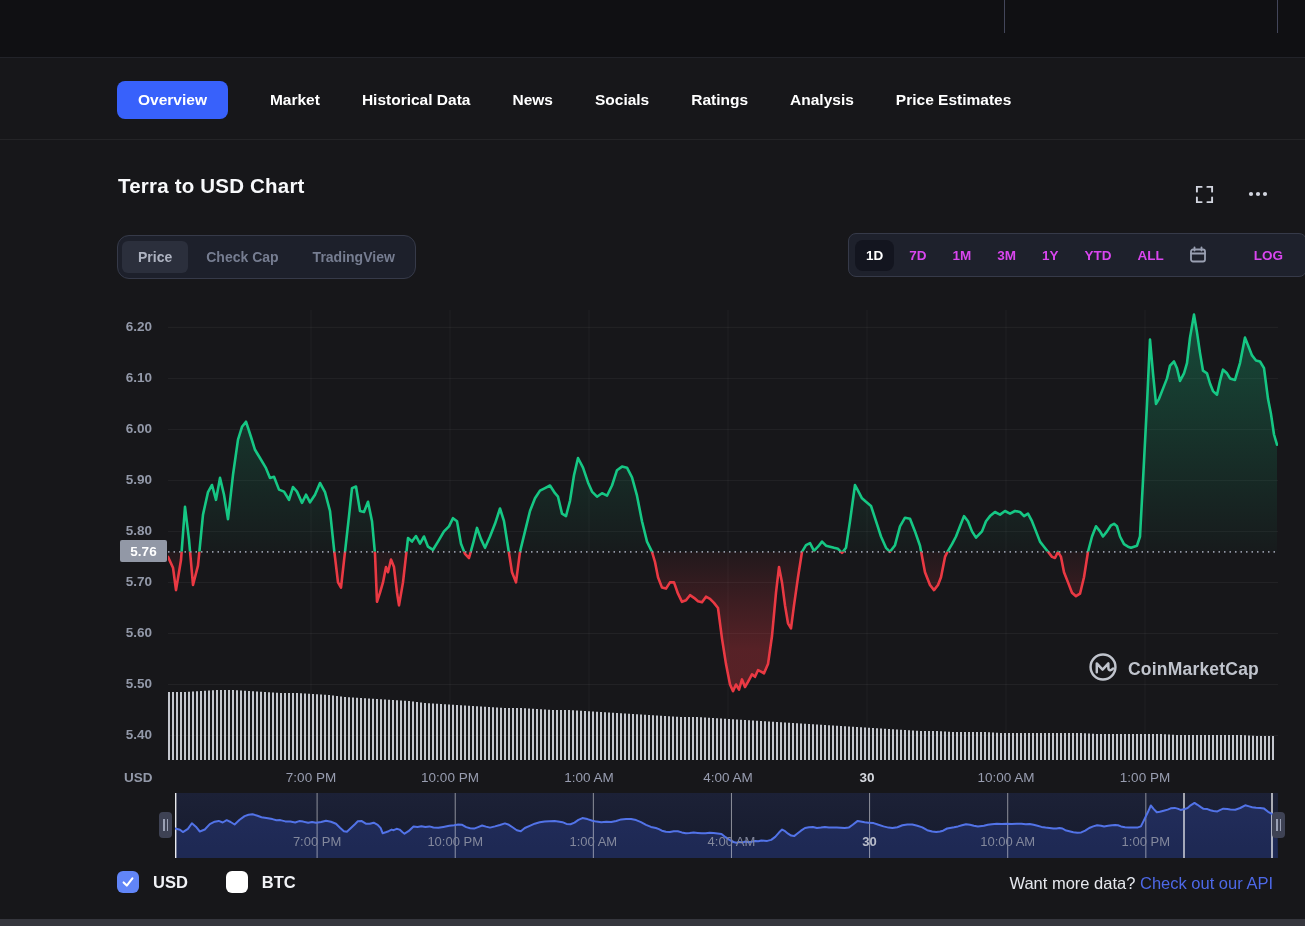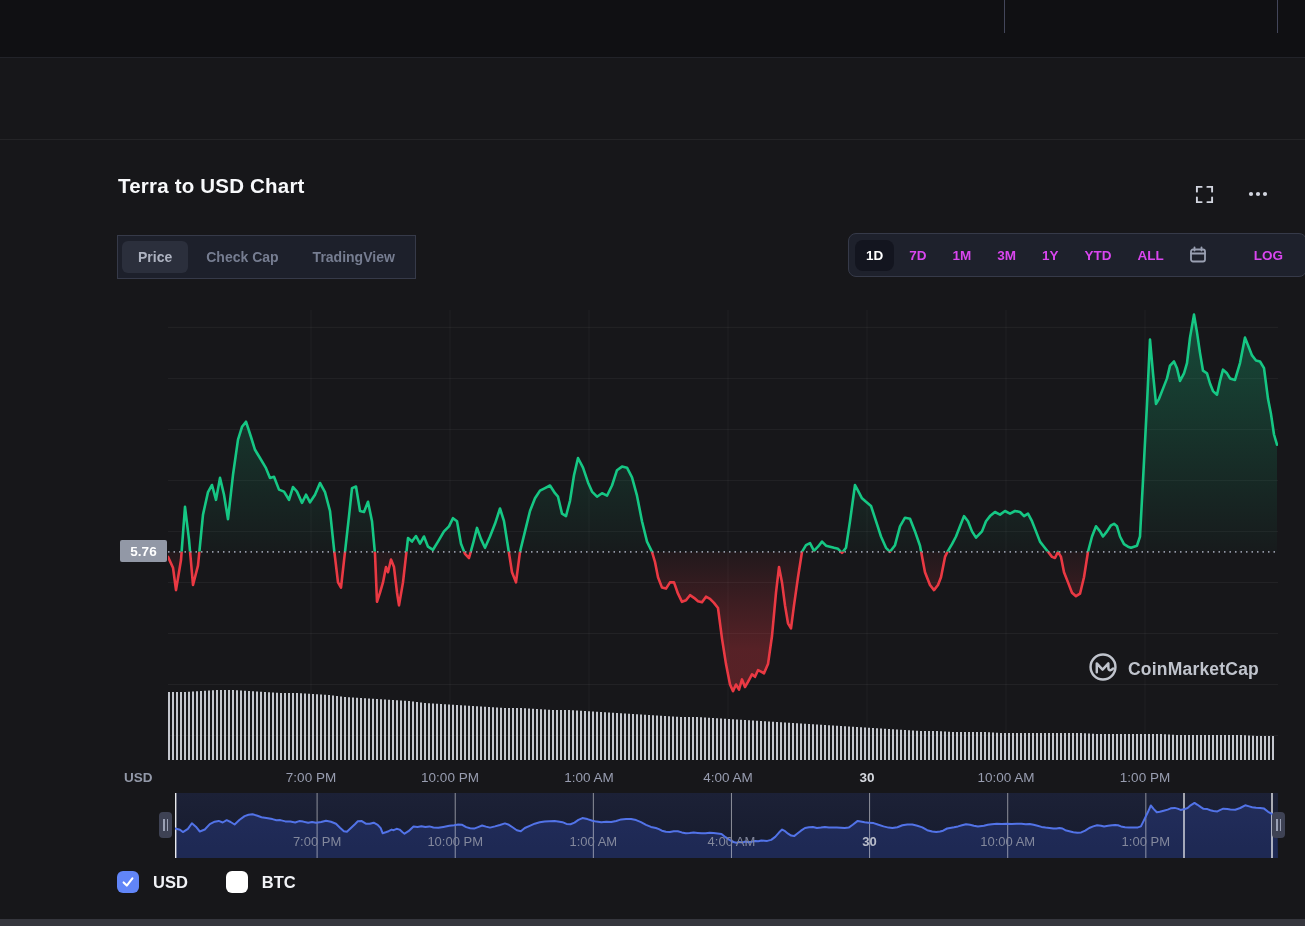--- a/index.html
+++ b/index.html
@@ -16,21 +16,21 @@
   .tab.active { background:#3861fb; color:#fff; border-radius:8px; padding:10px 21px; }
   .tabs-divider { position:absolute; left:0; top:139px; width:1305px; height:1px; background:rgba(255,255,255,0.06); }
 
   
   .page-title { position:absolute; left:118px; top:174px; color:#f8f9fb; font-size:20.5px; font-weight:700; letter-spacing:.2px; }
   .title-icons { position:absolute; right:36px; top:183px; display:flex; gap:32px; align-items:center; }
   .icon-btn { width:22px; height:22px; display:flex; align-items:center; justify-content:center; cursor:pointer; }
 
   
   .toggle-group { position:absolute; left:117px; top:235px; height:44px; display:flex; align-items:center; gap:2px;
-                  background:#1d202b; border:1px solid #363a49; border-radius:0; padding:4px; }
+                  background:#1d202b; border:1px solid #363a49; border-radius:12px; padding:4px; }
   .toggle-btn { padding:8px 16px; font-size:14px; font-weight:700; color:#767d91; border-radius:6px; cursor:pointer; white-space:nowrap; }
   .toggle-btn.selected { background:#2b2f3c; color:#aeb3c1; }
   .range-group { position:absolute; left:848px; top:233px; height:44px; display:flex; align-items:center;
                  background:#1e212c; border:1px solid #363a49; border-radius:8px; padding:4px 6px; gap:4px; }
   .range-btn { padding:8px 11px; font-size:13.5px; font-weight:700; color:#d946ef; border-radius:8px; cursor:pointer; }
   .range-btn.selected { background:#13151f; color:#ffffff; }
   .range-cal { padding:6px 10px; cursor:pointer; display:flex; align-items:center; }
   .range-log { margin-left:22px; margin-right:6px;text-align:right; }
 
   
@@ -74,20 +74,30 @@
 </head>
 <body>
 
 <div id="page">
 
   <div class="topbar">
     <div class="hdr-vline" style="left:1004px"></div>
     <div class="hdr-vline" style="left:1277px"></div>
   </div>
 
+  <nav class="tabs-row">
+    <div class="tab active">Overview</div>
+    <div class="tab">Market</div>
+    <div class="tab">Historical Data</div>
+    <div class="tab">News</div>
+    <div class="tab">Socials</div>
+    <div class="tab">Ratings</div>
+    <div class="tab">Analysis</div>
+    <div class="tab">Price Estimates</div>
+  </nav>
   <div class="tabs-divider"></div>
 
   <h1 class="page-title">Terra to USD Chart</h1>
   <div class="title-icons">
     <div class="icon-btn">
       <svg width="19" height="19" viewBox="0 0 20 20" fill="none" stroke="#d2d5df" stroke-width="2" stroke-linecap="round">
         <path d="M7 2 H2 V7"></path>
           <path d="M13 2 H18 V7"></path>
           <path d="M18 13 V18 H13"></path>
           <path d="M7 18 H2 V13"></path>
@@ -120,20 +130,31 @@
       <svg width="18" height="18" viewBox="0 0 18 18" fill="none" stroke="#9aa0b2" stroke-width="1.8" stroke-linecap="round">
         <rect x="2" y="3.5" width="14" height="12" rx="2"></rect>
         <path d="M5.5 1.5 V4.5"></path>
           <path d="M12.5 1.5 V4.5"></path>
           <path d="M2 7.5 H16"></path>
       </svg>
     </div>
     <div class="range-btn range-log">LOG</div>
   </div>
 
+  <div id="y-axis">
+      <div class="y-tick" style="top: 8.84694px;">6.20</div>
+      <div class="y-tick" style="top: 59.8673px;">6.10</div>
+      <div class="y-tick" style="top: 110.888px;">6.00</div>
+      <div class="y-tick" style="top: 161.908px;">5.90</div>
+      <div class="y-tick" style="top: 212.929px;">5.80</div>
+      <div class="y-tick" style="top: 263.949px;">5.70</div>
+      <div class="y-tick" style="top: 314.969px;">5.60</div>
+      <div class="y-tick" style="top: 365.99px;">5.50</div>
+      <div class="y-tick" style="top: 417.01px;">5.40</div>
+    </div>
   <div id="price-badge" style="top: 540px;">5.76</div>
 
   <div id="main-chart"><svg width="1110" height="450" viewBox="0 0 1110 450">
         <defs>
           <linearGradient id="gg" gradientUnits="userSpaceOnUse" x1="0" y1="0" x2="0" y2="241.83673469387773">
             <stop offset="0" stop-color="rgba(22,199,132,0.30)"></stop>
             <stop offset="1" stop-color="rgba(22,199,132,0.02)"></stop>
           </linearGradient>
           <linearGradient id="gr" gradientUnits="userSpaceOnUse" x1="0" y1="241.83673469387773" x2="0" y2="339.8367346938777">
             <stop offset="0" stop-color="rgba(234,57,67,0.05)"></stop>
@@ -496,15 +517,20 @@
     <div class="cb checked">
       <svg width="16" height="16" viewBox="0 0 20 20" fill="none" stroke="#ffffff" stroke-width="2.6" stroke-linecap="round" stroke-linejoin="round">
         <path d="M4.5 10.5 L8.5 14.5 L15.5 5.5"></path>
       </svg>
     </div>
     <span class="cb-label">USD</span>
     <div class="cb unchecked"></div>
     <span class="cb-label">BTC</span>
   </div>
 
+  <div class="api-line">
+    <span class="api-prompt">Want more data?</span>
+    <span> </span>
+    <span class="api-link">Check out our API</span>
+  </div>
 
   <div class="bottom-strip"></div>
 </div>
 
 </body></html>

